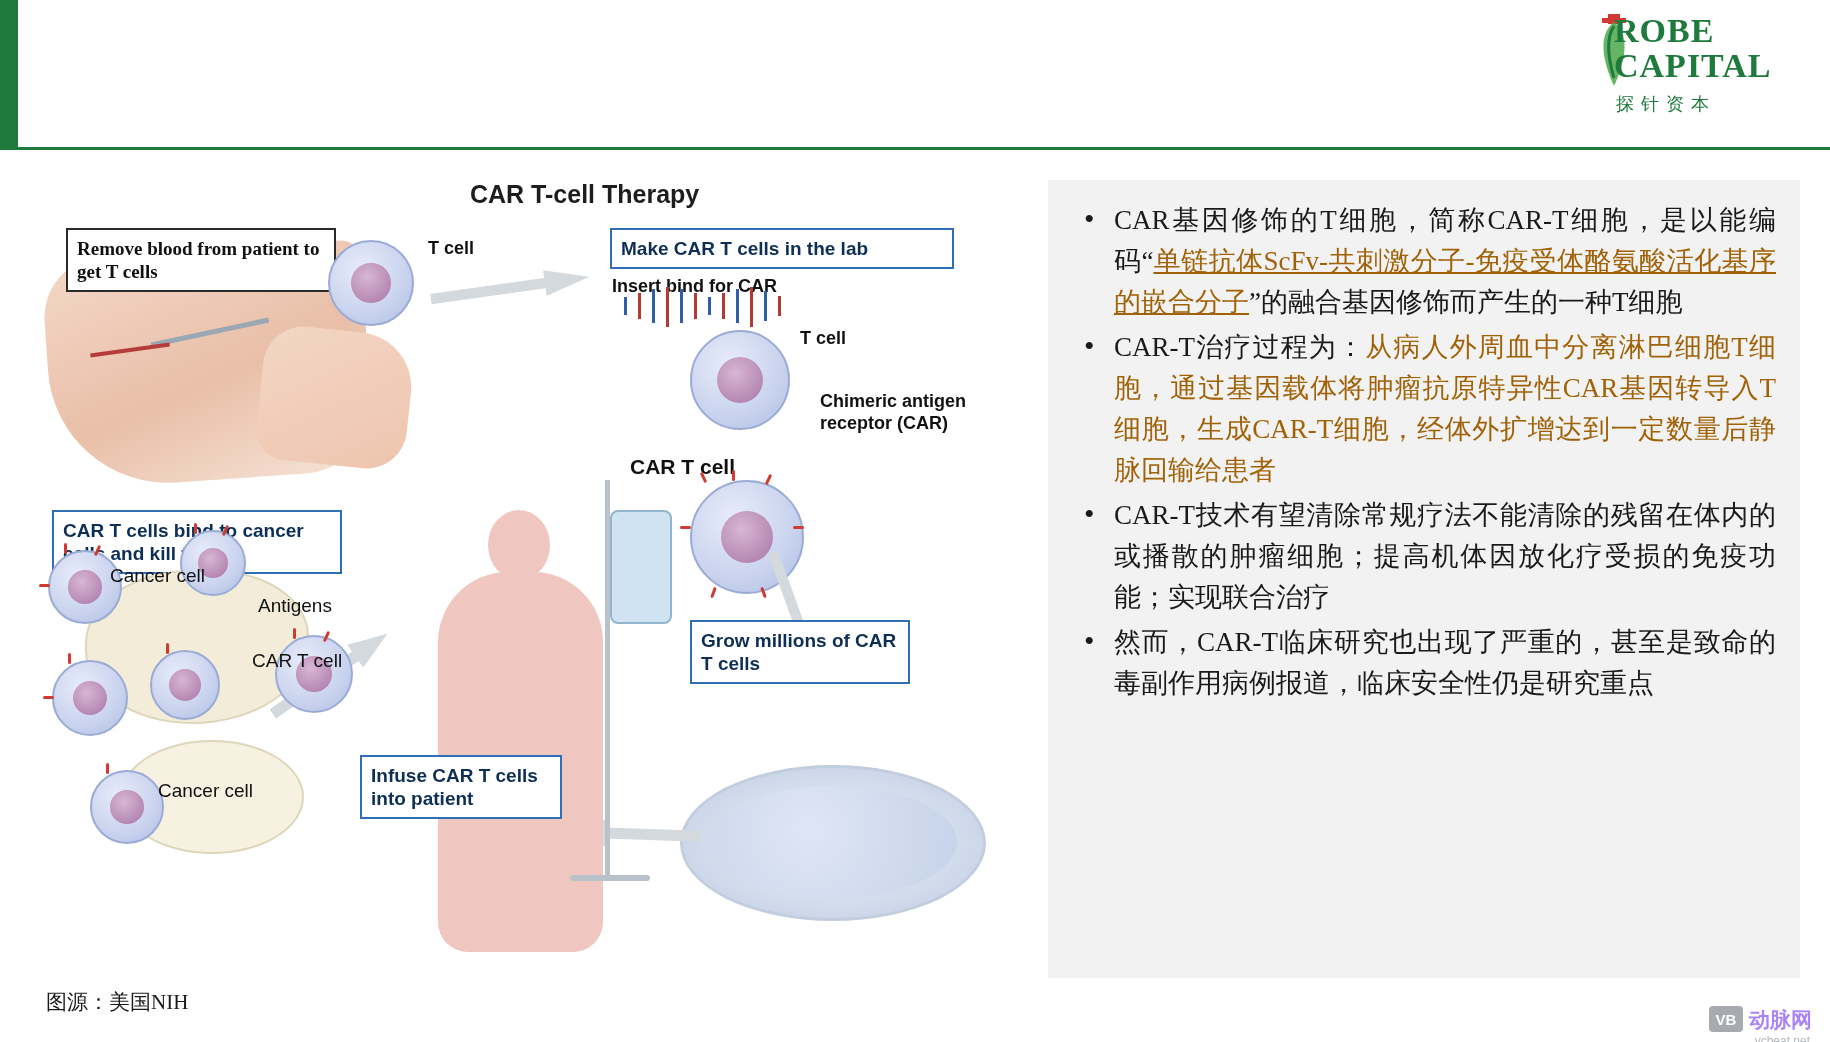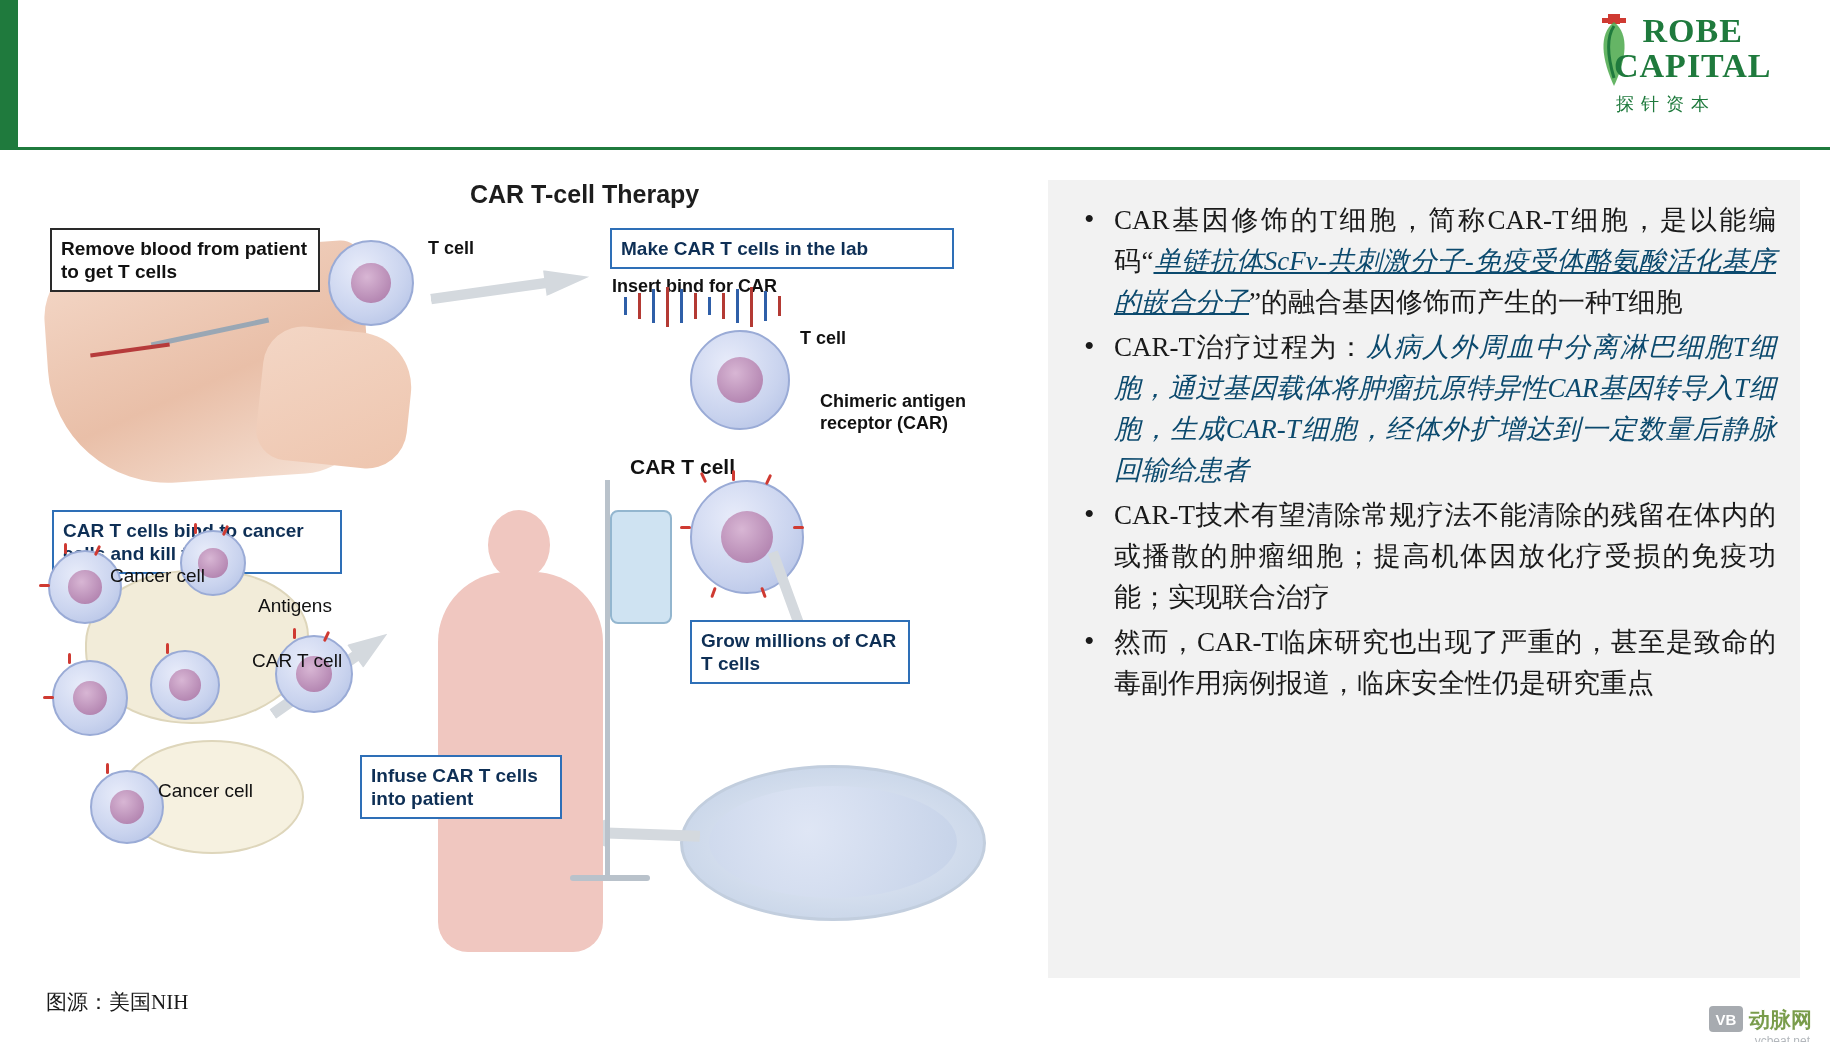--- a/index.html
+++ b/index.html
@@ -32,21 +32,21 @@
     background: #1f7a3d;
   }
 
   
   .logo {
     position: absolute;
     right: 24px;
     top: 8px;
     width: 220px;
     height: 112px;
-    text-align: center;
+    text-align: left;
   }
   .logo-mark {
     position: absolute;
     left: 2px;
     top: 4px;
     width: 56px;
     height: 76px;
   }
   .logo-text {
     position: absolute;
@@ -363,22 +363,21 @@
   }
   .bullets > li:before {
     content: "•";
     position: absolute;
     left: 16px;
     top: -2px;
     font-size: 30px;
     color: #1a1a1a;
   }
   .hl {
-    color: #0c4a6e;
-    font-style: italic;
+    color: #a16207;
   }
   .u {
     text-decoration: underline;
   }
 
   
   .watermark {
     position: absolute;
     right: 18px;
     bottom: 8px;
@@ -396,21 +395,21 @@
     border-radius: 4px;
     display: flex;
     align-items: center;
     justify-content: center;
     font-family: "Liberation Sans", sans-serif;
   }
   .wm-text {
     margin-left: 6px;
     font-size: 21px;
     font-weight: bold;
-    color: #4d7c0f;
+    color: #8b5cf6;
     font-family: "Liberation Sans", sans-serif;
   }
   .wm-sub {
     position: absolute;
     right: 2px;
     bottom: -14px;
     font-size: 12px;
     color: #9aa0a6;
     font-family: "Liberation Sans", sans-serif;
   }
@@ -439,21 +438,21 @@
   <div class="title-rule"></div>
 
   <div class="figure">
     <div class="fig-title">CAR T-cell Therapy</div>
 
     <div class="arm"></div>
     <div class="arm2"></div>
     <div class="arm-tube"></div>
     <div class="arm-tube2"></div>
 
-    <div class="fig-box" style="left:20px; top:48px; width:270px;">Remove blood from patient to get T cells</div>
+    <div class="fig-box" style="left:36px; top:48px; width:270px;font-family:Liberation Serif, serif;">Remove blood from patient to get T cells</div>
 
     <div class="cell" style="left:298px; top:60px; width:82px; height:82px;">
       <div class="nucleus"></div>
     </div>
     <div class="fig-label bold" style="left:398px; top:58px;">T cell</div>
 
     <div class="arrow" style="left:400px; top:95px; width:160px; height:26px; transform:rotate(-8deg); clip-path: polygon(0 30%, 72% 30%, 72% 0, 100% 50%, 72% 100%, 72% 70%, 0 70%);"></div>
 
     <div class="fig-box blue" style="left:580px; top:48px; width:344px;">Make CAR T cells in the lab</div>
 

